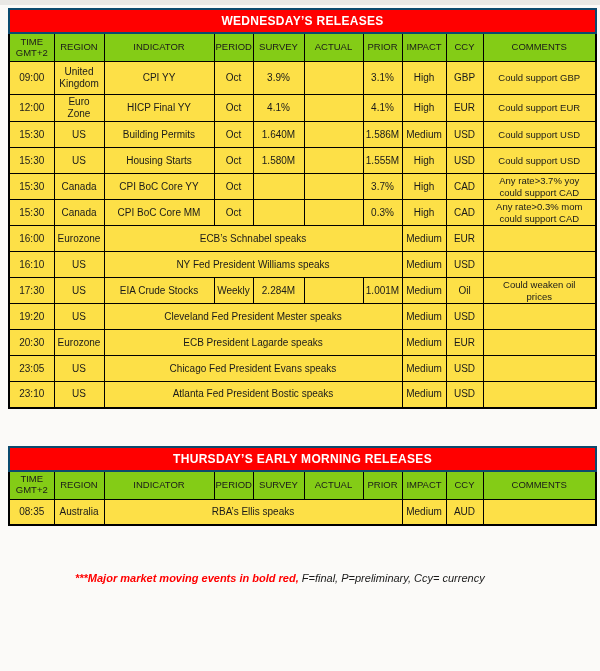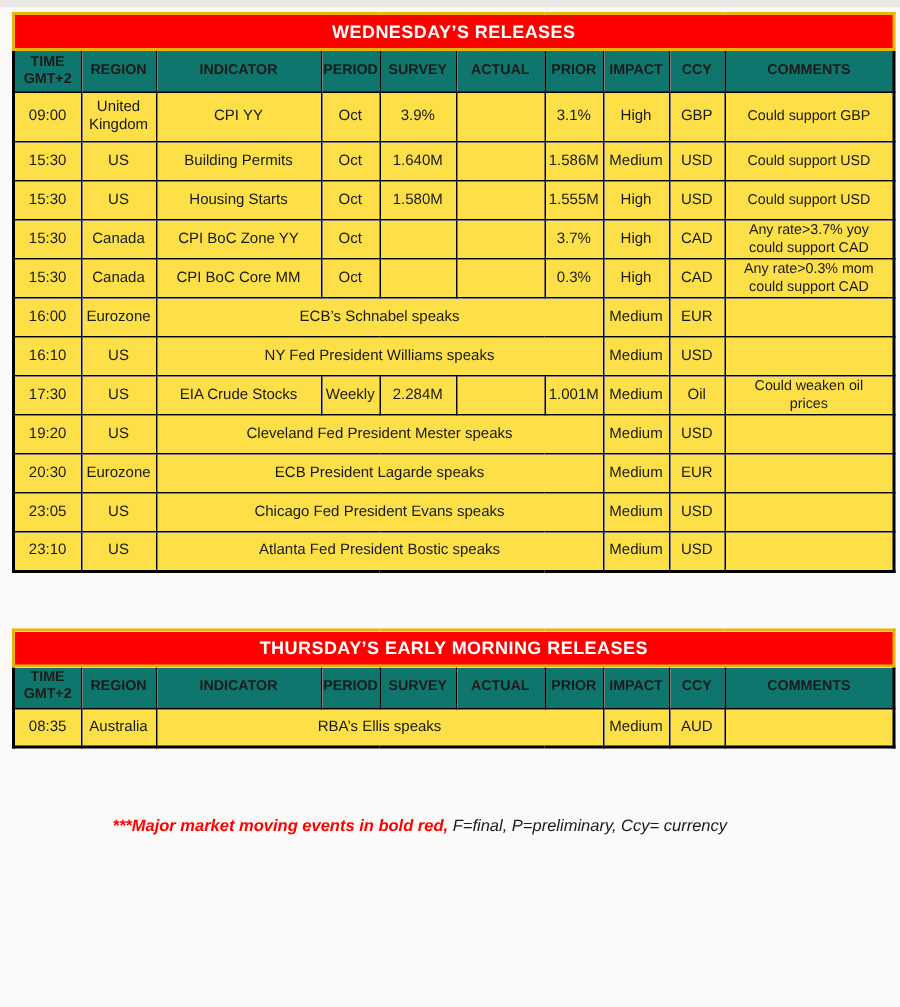--- a/index.html
+++ b/index.html
@@ -26,37 +26,37 @@
   }
   table.cal#table-0 { margin-top: 3px; }
   table.cal#table-1 { margin-top: 37px; }
   .title-row th {
     height: 20px;
     background: #ff0000;
     color: #ffffff;
     font-weight: bold;
     font-size: 12px;
     letter-spacing: 0.3px;
-    border: 2px solid #eab308;
+    border: 2px solid #0c4a6e;
     text-align: center;
     vertical-align: middle;
   }
   th, td {
     border: 1px solid #000;
     overflow: hidden;
   }
   tr.cols th {
     height: 27px;
     font-size: 9.5px;
-    font-weight: bold;
+    font-weight: normal;
     text-align: center;
     vertical-align: middle;
     white-space: pre-line;
     line-height: 1.15;
-    background: #0f766e;
+    background: #84cc16;
     padding: 0 1px;
   }
   tbody tr { height: 26px; background: #fde047; }
   tbody tr.tall { height: 33px; }
   td {
     font-size: 10px;
     text-align: center;
     vertical-align: middle;
     padding: 1px 2px;
     line-height: 1.2;
@@ -118,20 +118,32 @@
         <td class="c-indicator">CPI YY</td>
         <td class="c-period">Oct</td>
         <td class="c-survey">3.9%</td>
         <td class="c-actual"></td>
         <td class="c-prior">3.1%</td>
         <td class="c-impact">High</td>
         <td class="c-ccy">GBP</td>
         <td class="c-comments">Could support GBP</td>
       </tr>
       <tr>
+        <td class="c-time">12:00</td>
+        <td class="c-region">Euro Zone</td>
+        <td class="c-indicator">HICP Final YY</td>
+        <td class="c-period">Oct</td>
+        <td class="c-survey">4.1%</td>
+        <td class="c-actual"></td>
+        <td class="c-prior">4.1%</td>
+        <td class="c-impact">High</td>
+        <td class="c-ccy">EUR</td>
+        <td class="c-comments">Could support EUR</td>
+      </tr>
+      <tr>
         <td class="c-time">15:30</td>
         <td class="c-region">US</td>
         <td class="c-indicator">Building Permits</td>
         <td class="c-period">Oct</td>
         <td class="c-survey">1.640M</td>
         <td class="c-actual"></td>
         <td class="c-prior">1.586M</td>
         <td class="c-impact">Medium</td>
         <td class="c-ccy">USD</td>
         <td class="c-comments">Could support USD</td>
@@ -144,21 +156,21 @@
         <td class="c-survey">1.580M</td>
         <td class="c-actual"></td>
         <td class="c-prior">1.555M</td>
         <td class="c-impact">High</td>
         <td class="c-ccy">USD</td>
         <td class="c-comments">Could support USD</td>
       </tr>
       <tr>
         <td class="c-time">15:30</td>
         <td class="c-region">Canada</td>
-        <td class="c-indicator">CPI BoC Zone YY</td>
+        <td class="c-indicator">CPI BoC Core YY</td>
         <td class="c-period">Oct</td>
         <td class="c-survey"></td>
         <td class="c-actual"></td>
         <td class="c-prior">3.7%</td>
         <td class="c-impact">High</td>
         <td class="c-ccy">CAD</td>
         <td class="c-comments">Any rate&gt;3.7% yoy
 could support CAD</td>
       </tr>
       <tr>

